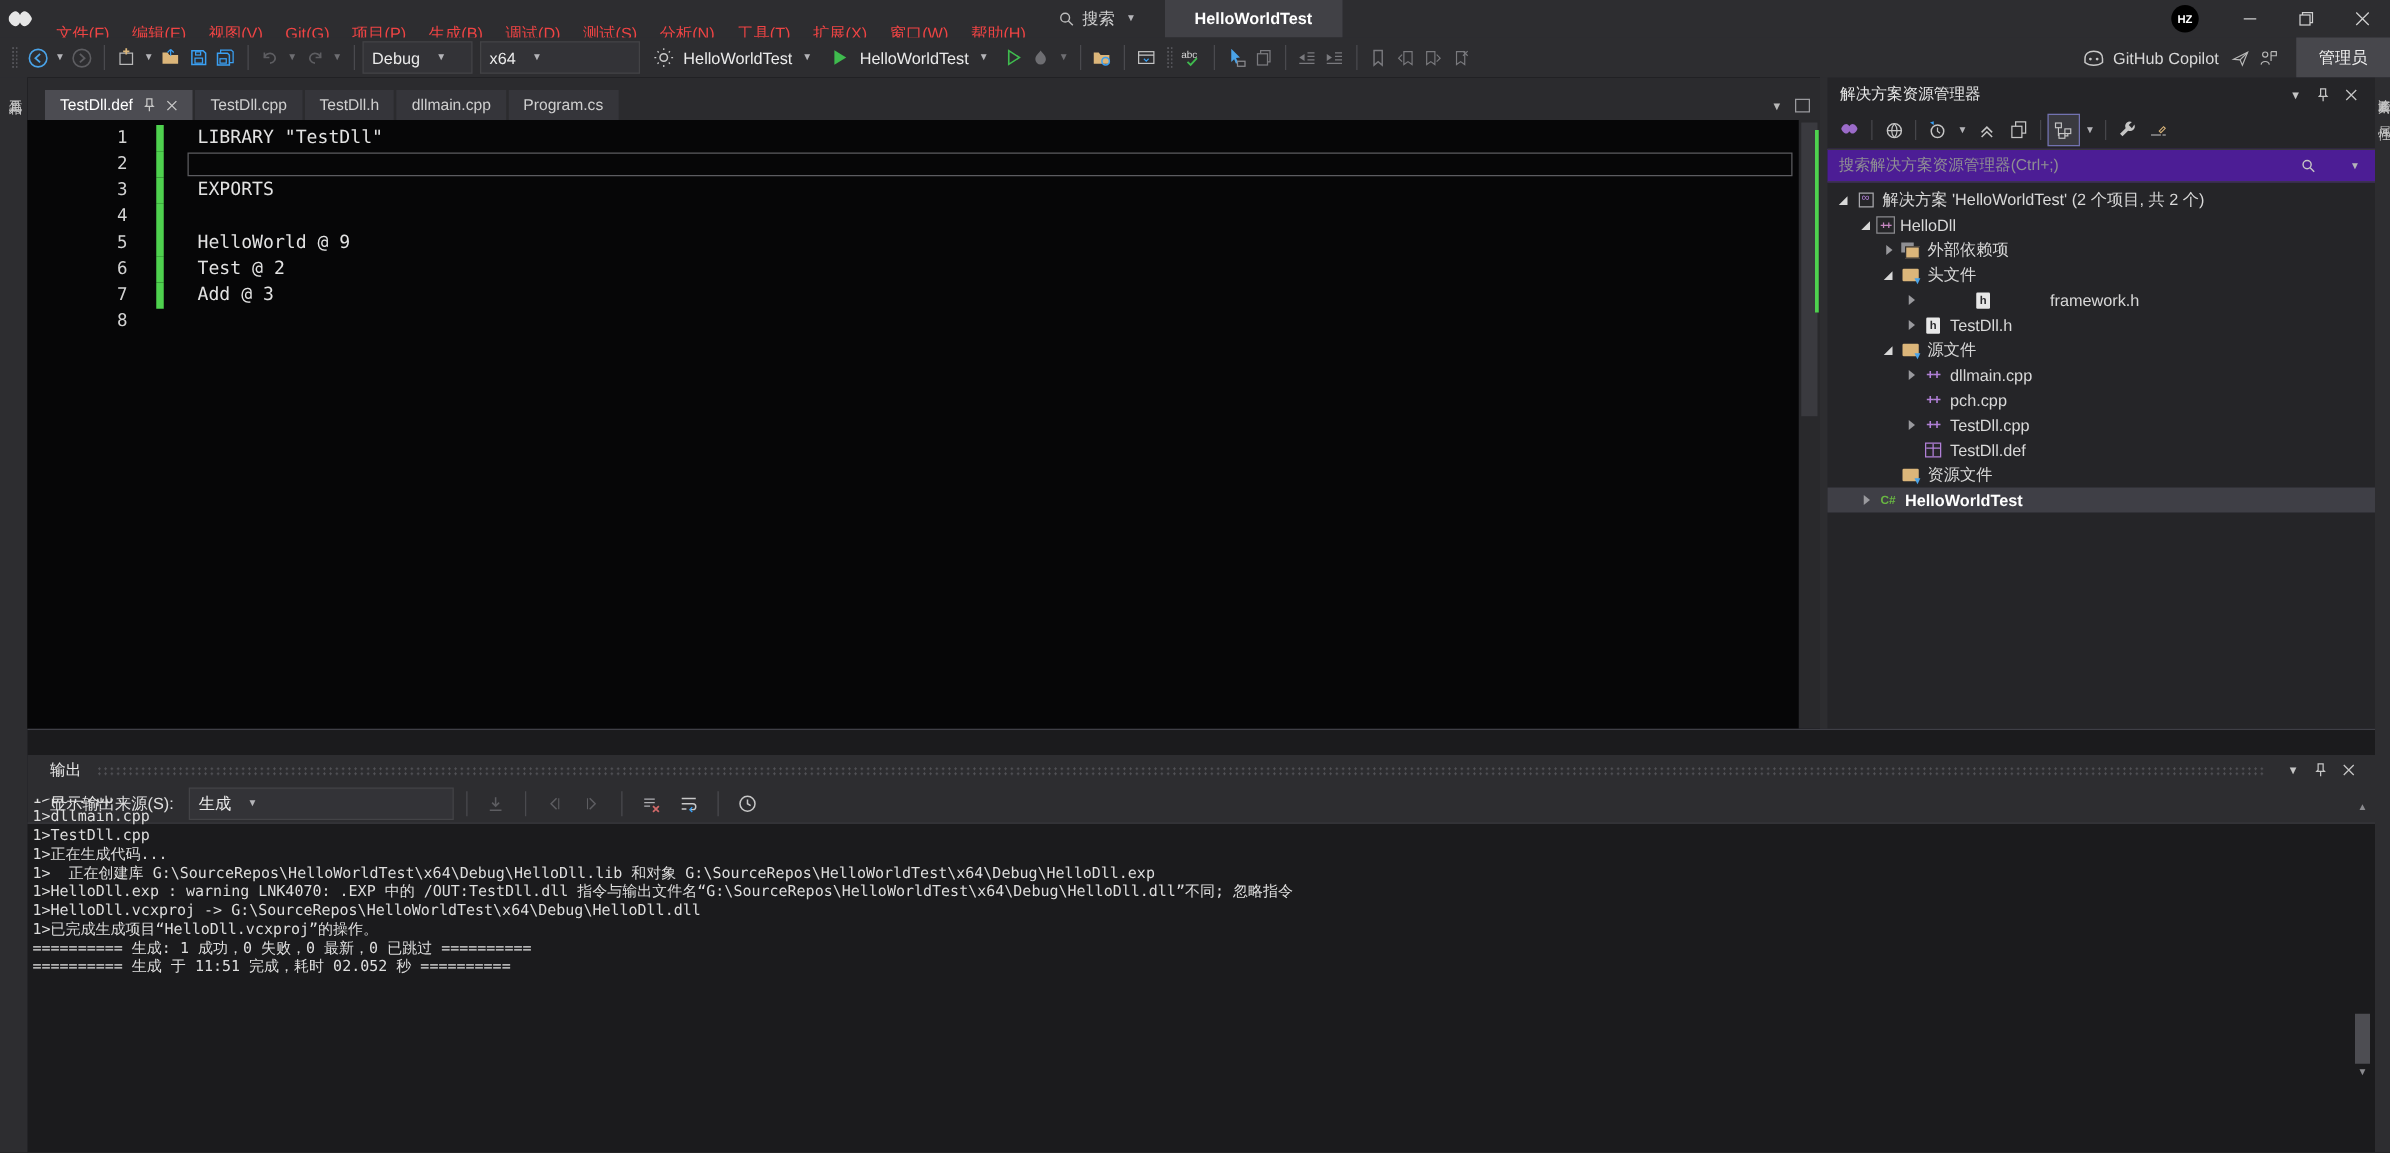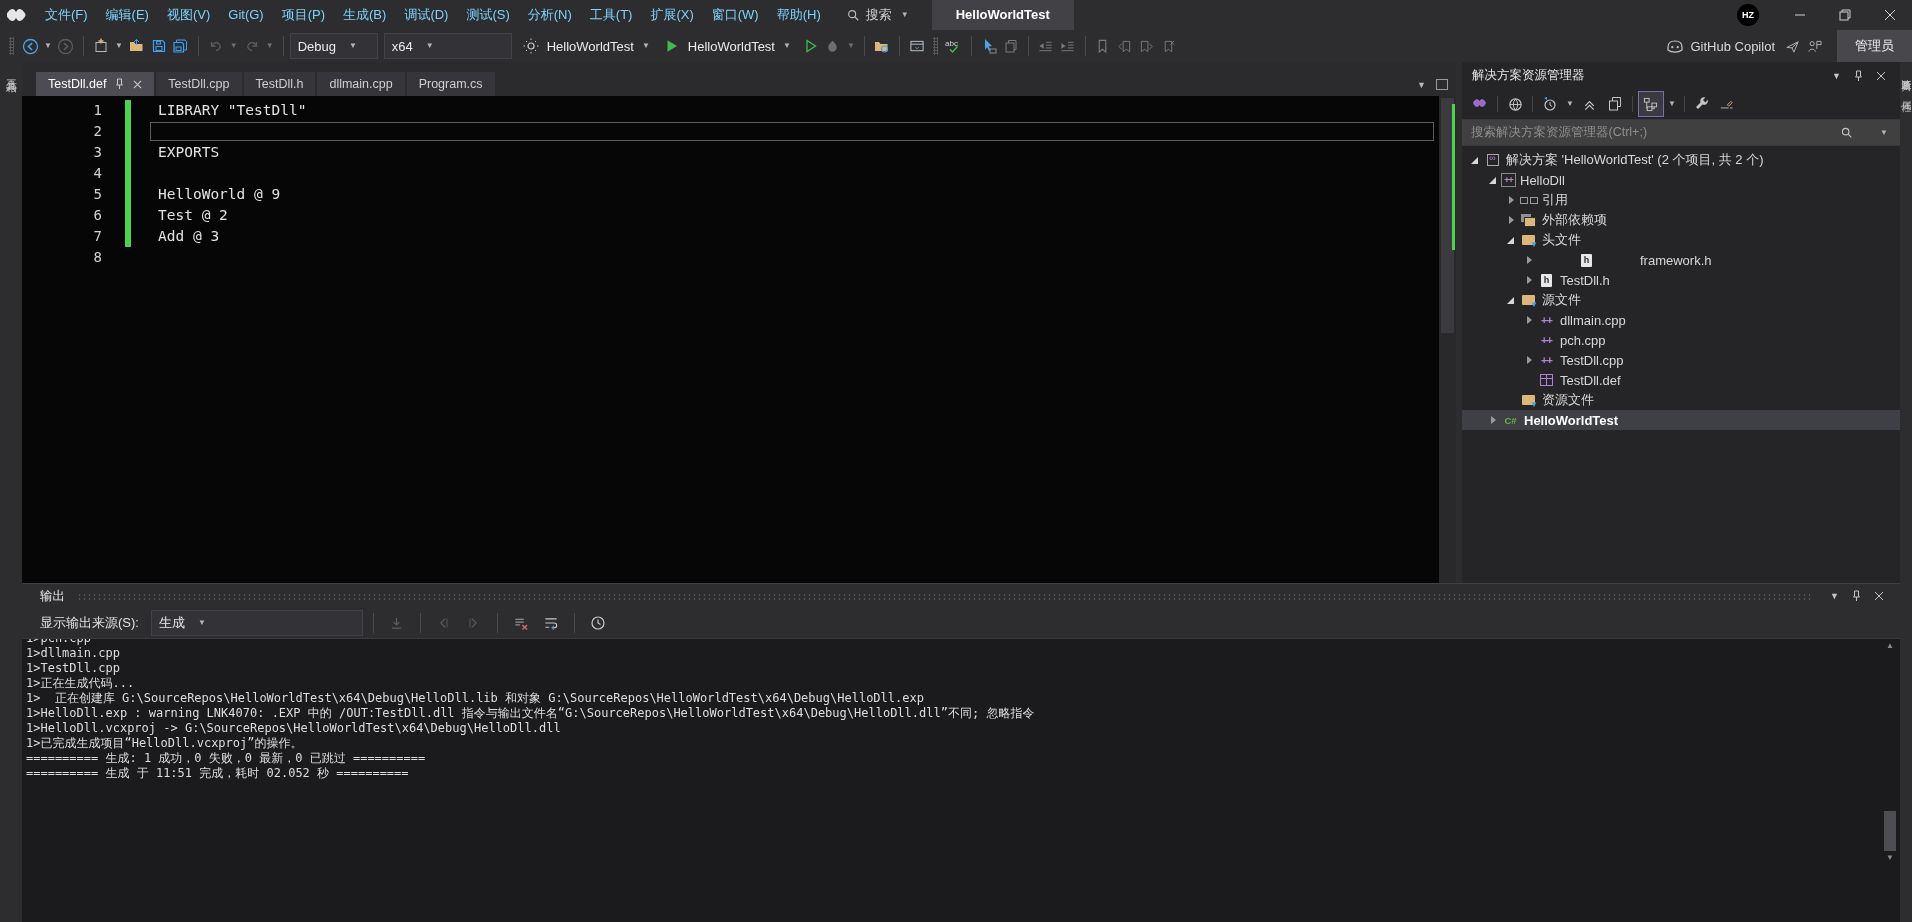--- a/index.html
+++ b/index.html
@@ -4,21 +4,21 @@
 <style>
   html,body{margin:0;padding:0;background:#222;}
   #app{position:relative;width:1912px;height:922px;overflow:hidden;background:#2d2d30;
        font-family:"Liberation Sans","DejaVu Sans",sans-serif;color:#e8e8e8;-webkit-font-smoothing:antialiased;}
   svg{display:block}
 
   
   .titlebar{position:absolute;top:0;left:0;right:0;height:30px;display:flex;align-items:center;background:#2d2d30;}
   .vs-logo{width:36px;height:30px;display:flex;align-items:center;justify-content:center;}
   .menus{display:flex;height:30px;}
-  .menu-item{padding:0 9px;font-size:13px;color:#7dd3fc;line-height:30px;cursor:default;}
+  .menu-item{padding:12px 9px;font-size:13px;color:#ef4444;line-height:30px;cursor:default;}
   .tb-search{display:flex;align-items:center;gap:6px;margin-left:16px;color:#d0d0d0;font-size:13px;}
   .sol-title{margin-left:20px;background:#414146;height:30px;line-height:30px;padding:0 24px;font-weight:bold;font-size:13px;color:#ffffff;}
   .tb-spacer{flex:1}
   .avatar{width:22px;height:22px;border-radius:50%;background:#000000;color:#fff;font-size:9px;font-weight:bold;
           display:flex;align-items:center;justify-content:center;margin-right:18px;}
   .winbtn{width:45px;height:30px;display:flex;align-items:center;justify-content:center;}
 
   
   .toolbar{position:absolute;top:30px;left:0;right:0;height:32px;display:flex;align-items:center;padding-left:4px;background:#2d2d30;}
   .grip{width:5px;height:18px;background-image:radial-gradient(#55555a 1px,transparent 1.1px);background-size:3px 3px;margin:0 5px;}
@@ -65,21 +65,21 @@
   
   .solx{position:absolute;left:1462px;top:62px;width:438px;height:521px;background:#252528;}
   .solx-head{height:27px;display:flex;align-items:center;padding:0 8px 0 10px;color:#e6e6e6;font-size:12.5px;}
   .sp{flex:1}
   .hbtn{padding:0 6px;display:flex;align-items:center;color:#c5c5c5;}
   .hbtn .chev{font-size:9px;}
   .solx-tools{height:30px;display:flex;align-items:center;padding:0 6px;gap:1px;}
   .sx-btn{width:24px;height:24px;display:flex;align-items:center;justify-content:center;flex:none;}
   .sx-btn.sel{border:1px solid #7272b0;background:#3a3a40;}
   .sx-sep{width:1px;height:16px;background:#46464a;margin:0 4px;}
-  .solx-search{height:25px;background:#404040;border-top:1px solid #39393d;border-bottom:1px solid #39393d;
+  .solx-search{height:25px;background:#4c1d95;border-top:1px solid #39393d;border-bottom:1px solid #39393d;
                display:flex;align-items:center;padding:0 9px;color:#8f8f93;font-size:12.5px;gap:24px;}
   .tree{padding-top:4px;}
   .trow{height:20px;display:flex;align-items:center;color:#d8d8d8;font-size:13px;cursor:default;}
   .trow.selected{background:#3f3f46;color:#fff;}
   .trow.bold{font-weight:bold;}
   .arr{width:15px;height:15px;position:relative;flex:none;}
   .arr-col::before{content:"";position:absolute;left:5px;top:3px;border-top:4px solid transparent;border-bottom:4px solid transparent;border-left:5px solid #9a9a9e;}
   .arr-exp::before{content:"";position:absolute;left:3px;top:4px;border-bottom:7px solid #d8d8d8;border-left:7px solid transparent;}
   .ticon{width:19px;height:16px;position:relative;display:flex;align-items:center;justify-content:center;flex:none;margin-right:4px;}
   .ticon-solution::before{content:"";width:10px;height:10px;border:1px solid #a8a8ac;}
@@ -95,21 +95,21 @@
   .ticon-header-file::before{content:"h";width:11px;height:13px;background:#e8e8e8;color:#2b2b2e;font-size:9px;font-weight:bold;
       display:flex;align-items:center;justify-content:center;border-radius:1px;}
   .ticon-cpp-file::before{content:"++";color:#b180d7;font-size:11px;font-weight:bold;letter-spacing:-1px;}
   .ticon-def-file::before{content:"";width:11px;height:10px;border:1px solid #b180d7;
       background:linear-gradient(#b180d7,#b180d7) 0 3px/11px 1px no-repeat,linear-gradient(#b180d7,#b180d7) 5px 0/1px 10px no-repeat;}
   .ticon-csharp-project::before{content:"C#";color:#69b742;font-size:9.5px;font-weight:bold;}
   .tlabel{white-space:nowrap;}
 
   
   .output{position:absolute;left:22px;right:12px;top:583px;bottom:0;background:#1b1b1d;border-top:1px solid #3f3f46;}
-  .out-head{height:24px;display:flex;align-items:center;padding:0 10px 0 18px;background:#2d2d30;font-size:12.5px;color:#eaeaea;}
+  .out-head{height:24px;display:flex;align-items:center;padding:0 10px 0 18px;background:#2d2d30;font-size:12.5px;color:#eaeaea;margin-top:20px;}
   .out-grip{flex:1;height:8px;margin:2px 12px 0;background-image:radial-gradient(#525257 1px,transparent 1.2px);background-size:5px 4px;}
   .out-tools{height:30px;display:flex;align-items:center;background:#2d2d30;padding-left:18px;font-size:13px;color:#e0e0e0;gap:4px;
              border-bottom:1px solid #39393d;}
   .out-combo{width:196px;height:24px;margin-left:8px;text-align:center;}
   .obtn{width:26px;height:24px;display:flex;align-items:center;justify-content:center;flex:none;}
   .out-lines{position:absolute;top:55px;left:0;right:22px;bottom:0;overflow:hidden;font-family:"DejaVu Sans Mono",monospace;
              font-size:12px;line-height:15px;color:#dedede;padding-left:4px;white-space:pre;}
   .out-lines .ol:first-child{margin-top:-8px;}
   .out-scroll{position:absolute;right:3px;top:57px;width:14px;height:222px;display:flex;flex-direction:column;align-items:center;}
   .oarr{color:#8a8a8e;font-size:8px;line-height:10px;}
@@ -522,25 +522,20 @@
           <span class="ticon ticon-solution"></span>
           <span class="tlabel">解决方案 'HelloWorldTest' (2 个项目, 共 2 个)</span>
         </div>
         <div class="trow" style="padding-left: 24px;">
           <span class="arr arr-exp"></span>
           <span class="ticon ticon-cpp-project"></span>
           <span class="tlabel">HelloDll</span>
         </div>
         <div class="trow" style="padding-left: 42px;">
           <span class="arr arr-col"></span>
-          <span class="ticon ticon-references"></span>
-          <span class="tlabel">引用</span>
-        </div>
-        <div class="trow" style="padding-left: 42px;">
-          <span class="arr arr-col"></span>
           <span class="ticon ticon-dependencies"></span>
           <span class="tlabel">外部依赖项</span>
         </div>
         <div class="trow" style="padding-left: 42px;">
           <span class="arr arr-exp"></span>
           <span class="ticon ticon-folder-filter"></span>
           <span class="tlabel">头文件</span>
         </div>
         <div class="trow" style="padding-left: 60px; gap: 40px;">
           <span class="arr arr-col"></span>

